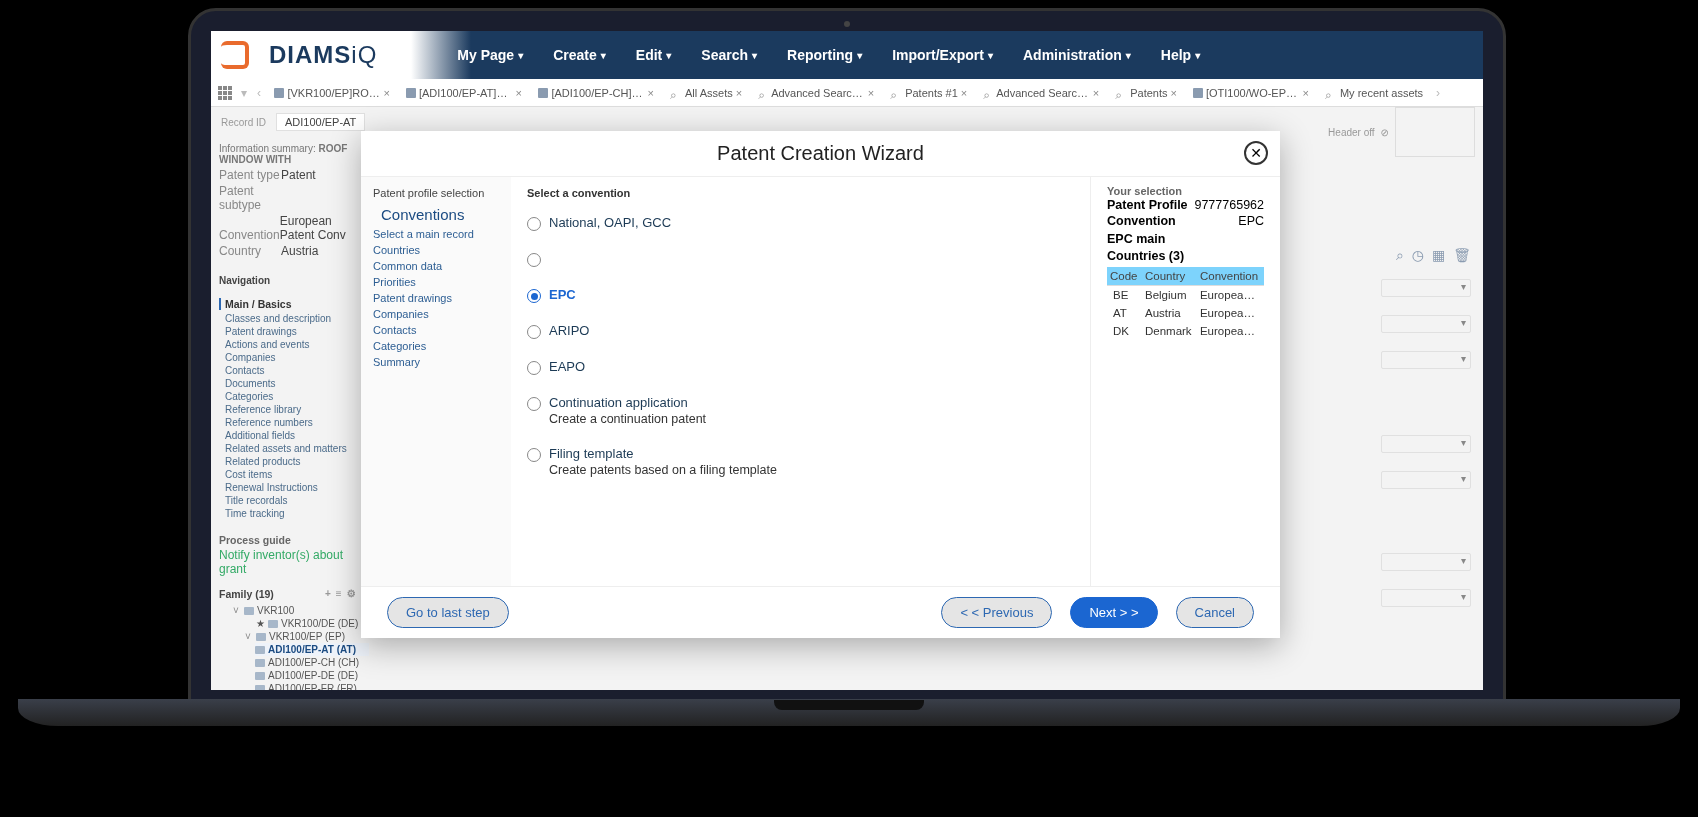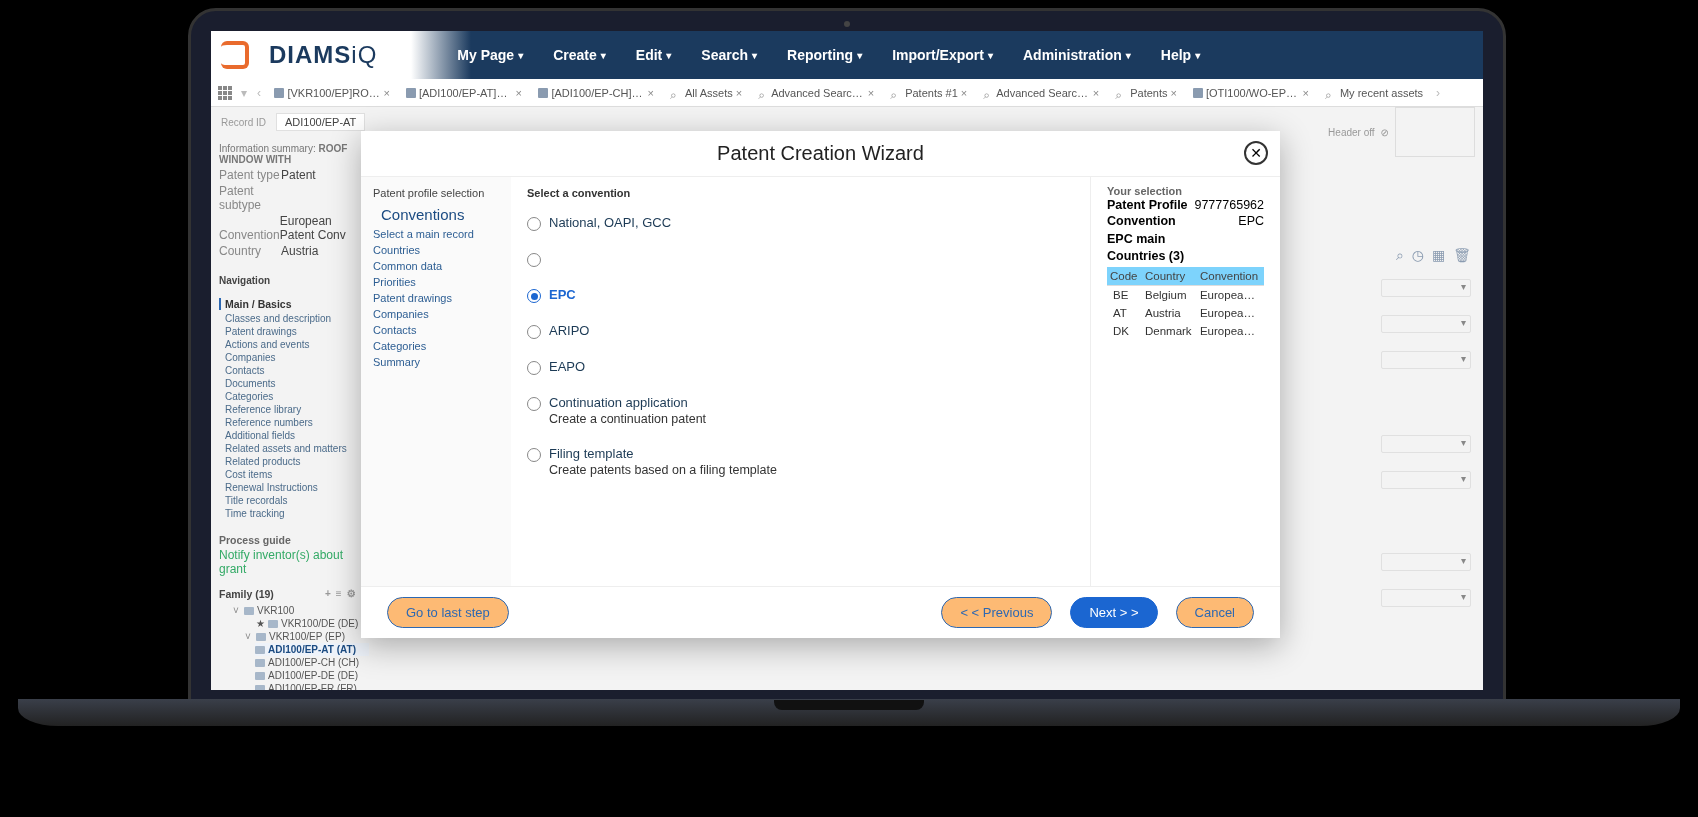--- a/index.html
+++ b/index.html
@@ -190,21 +190,21 @@
 .ctable td { padding: 3px 3px; color: #333; white-space: nowrap; overflow: hidden; text-overflow: ellipsis; max-width: 62px; }
 .ctable tr td:first-child { padding-left: 6px; }
 
 .modal-footer {
   height: 52px; border-top: 1px solid #eee;
   display: flex; align-items: center; justify-content: space-between;
   padding: 0 26px;
 }
 .btn {
   padding: 7px 18px; border-radius: 18px; font-size: 13px; cursor: pointer;
-  border: 1px solid #2d68b2; background: #fdba74; color: #2d68b2;
+  border: 1px solid #2d68b2; background: #e5e5e5; color: #2d68b2;
 }
 .btn.primary { background: #1b66d1; color: #fff; border-color: #1b66d1; }
 .footer-right { display: flex; gap: 18px; }
 
 
 .icon-row { position: absolute; right: 12px; top: 140px; display: flex; gap: 8px; color: #8a9bb0; font-size: 14px; }
 .icon-row span { cursor: pointer; }
 .stub-rows { position: absolute; right: 12px; top: 172px; width: 90px; display:flex; flex-direction:column; gap: 18px;}
 .stub-rows .r { height: 18px; border:1px solid #e0e0e0; border-radius:2px; position:relative;}
 .stub-rows .r::after { content:"▾"; position:absolute; right:4px; top:1px; font-size:10px; color:#888;}

